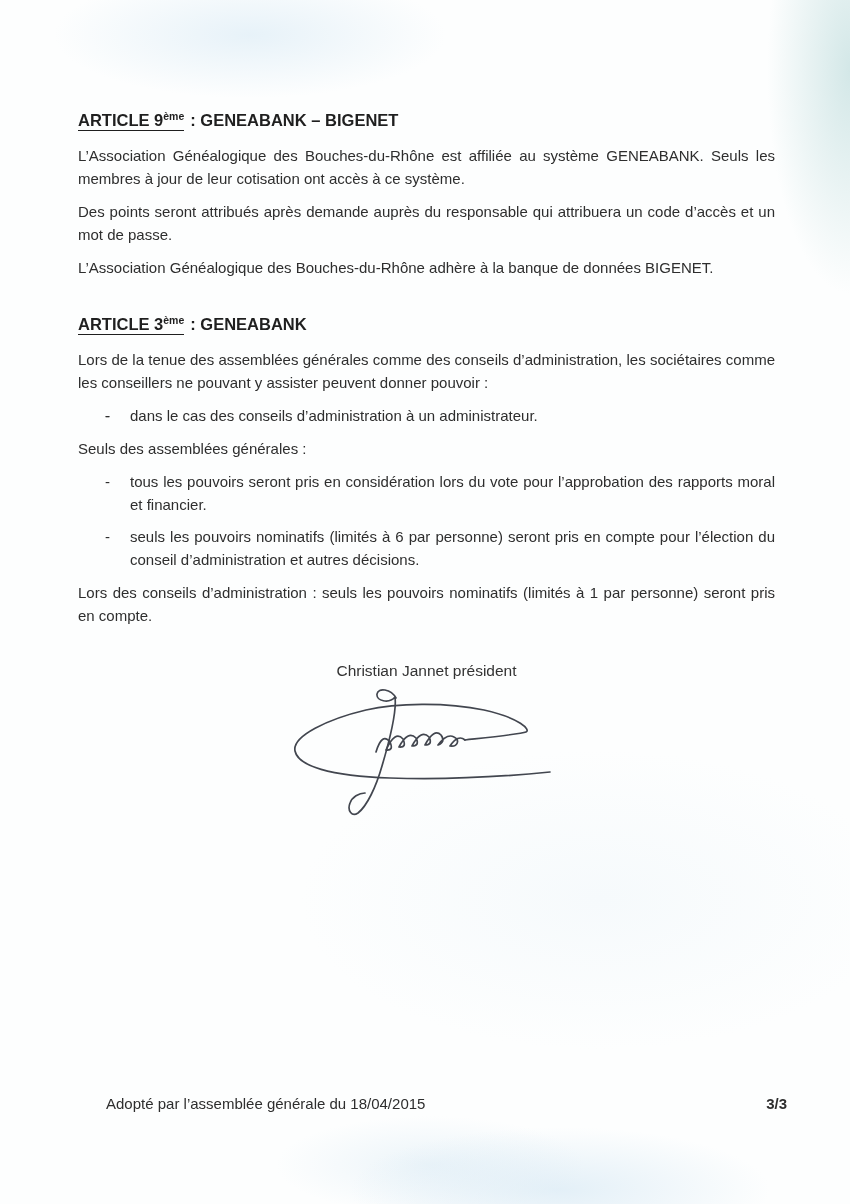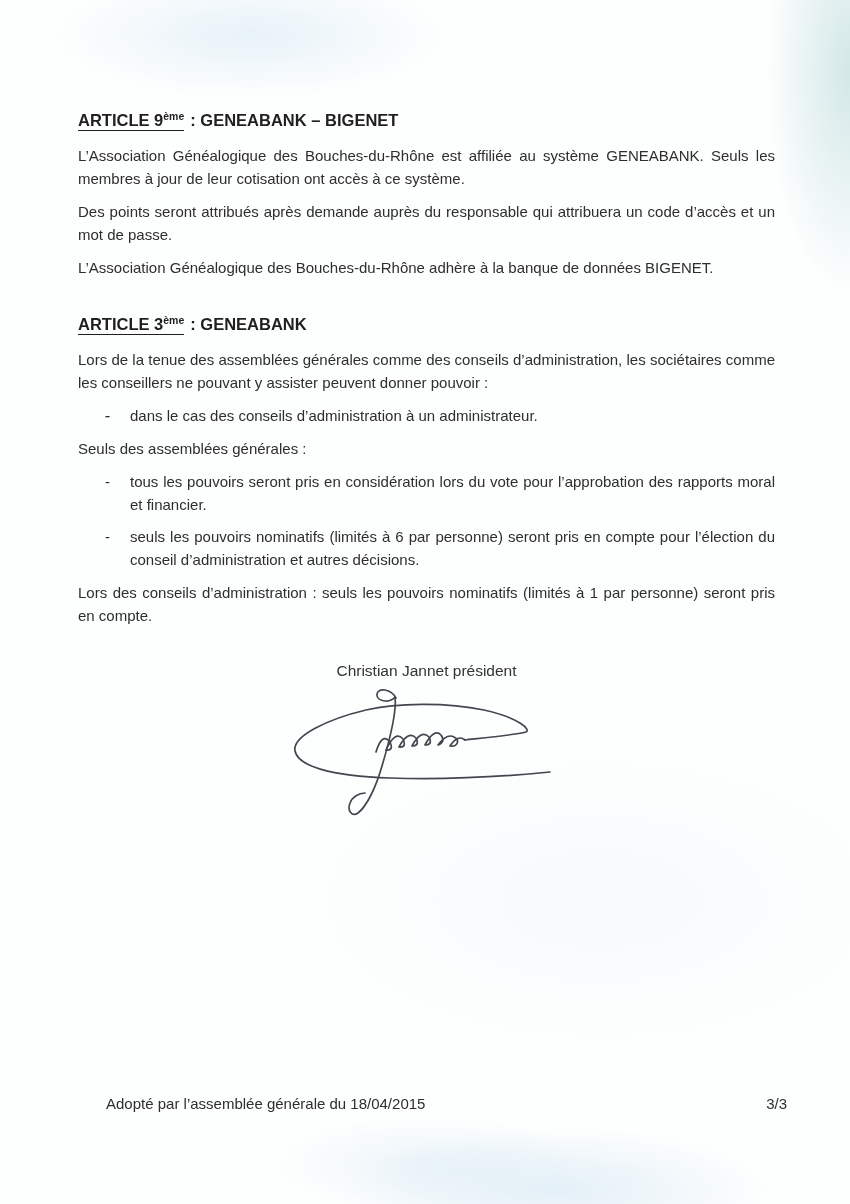--- a/index.html
+++ b/index.html
@@ -87,21 +87,21 @@
     top: 1092px;
     width: 697px;
     display: flex;
     justify-content: space-between;
     align-items: baseline;
     font-size: 15px;
     line-height: 23px;
     color: #2e2e2e;
     margin-left: 28px;
   }
-  .footer .page-num { margin-right: 16px; }
+  .footer .page-num { margin-right: 16px; font-weight: bold; }
 </style>
 </head>
 <body>
 
 <div class="page">
 
   <div class="content">
 
     <h1><span class="h-underline"><span>ARTICLE 9</span><sup class="ordinal">ème</sup></span><span class="h-rest">: GENEABANK – BIGENET</span></h1>
 

